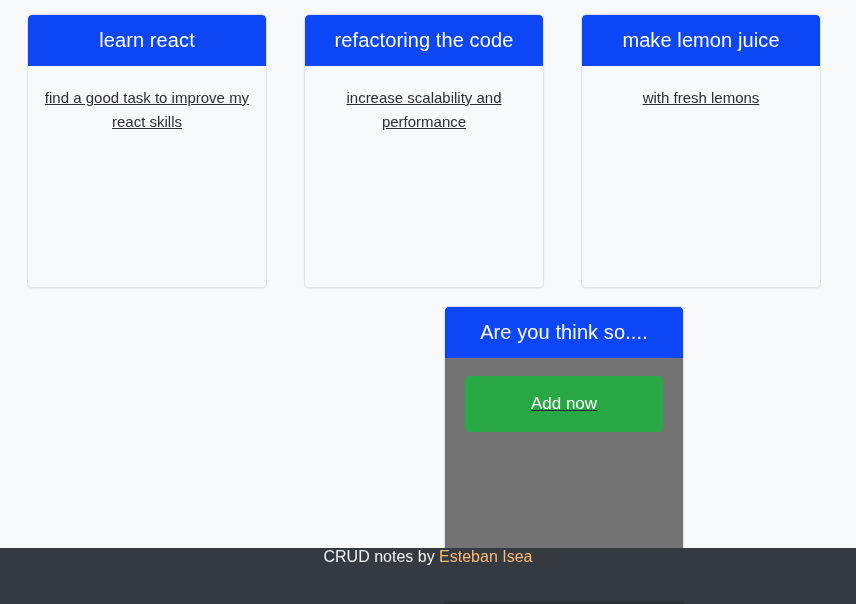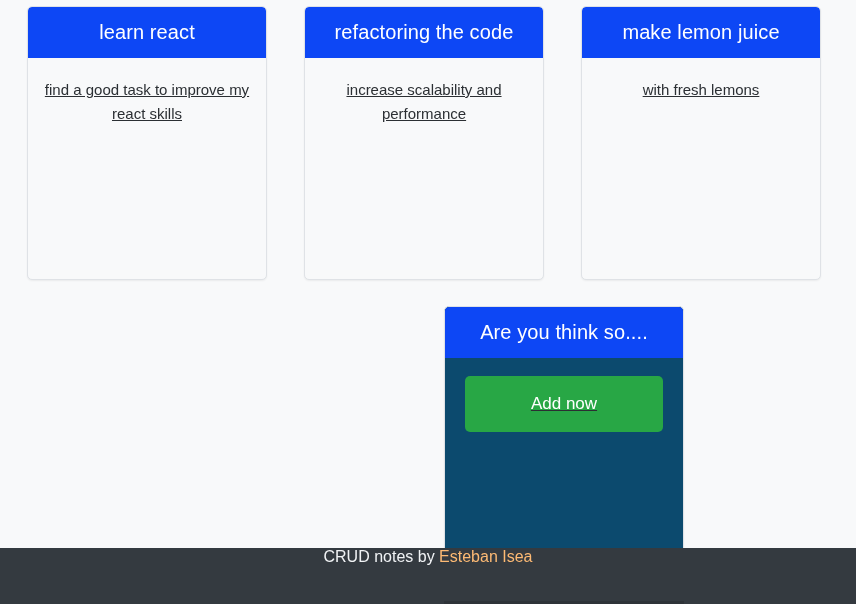--- a/index.html
+++ b/index.html
@@ -18,21 +18,21 @@
   }
 
   #app {
     position: absolute;
     inset: 0;
   }
 
   
   .cards-row {
     position: absolute;
-    top: 6px;
+    top: 14px;
     left: 0;
     width: 856px;
     display: flex;
     justify-content: flex-start;
     box-sizing: border-box;
     padding: 0 27px;
     gap: 37px;
   }
 
   .note-card {
@@ -72,21 +72,21 @@
     text-decoration: underline;
   }
 
   
   .add-card {
     position: absolute;
     top: 306px;
     left: 444px;
     width: 240px;
     height: 258px;
-    background: #0c4a6e;
+    background: #737373;
     border: 1px solid #dfe2e6;
     border-radius: 5px;
     box-shadow: 0 1px 2px rgba(0,0,0,0.06);
     box-sizing: border-box;
     overflow: hidden;
     z-index: 1;
   }
   .add-card .card-body {
     padding: 18px 20px;
   }

